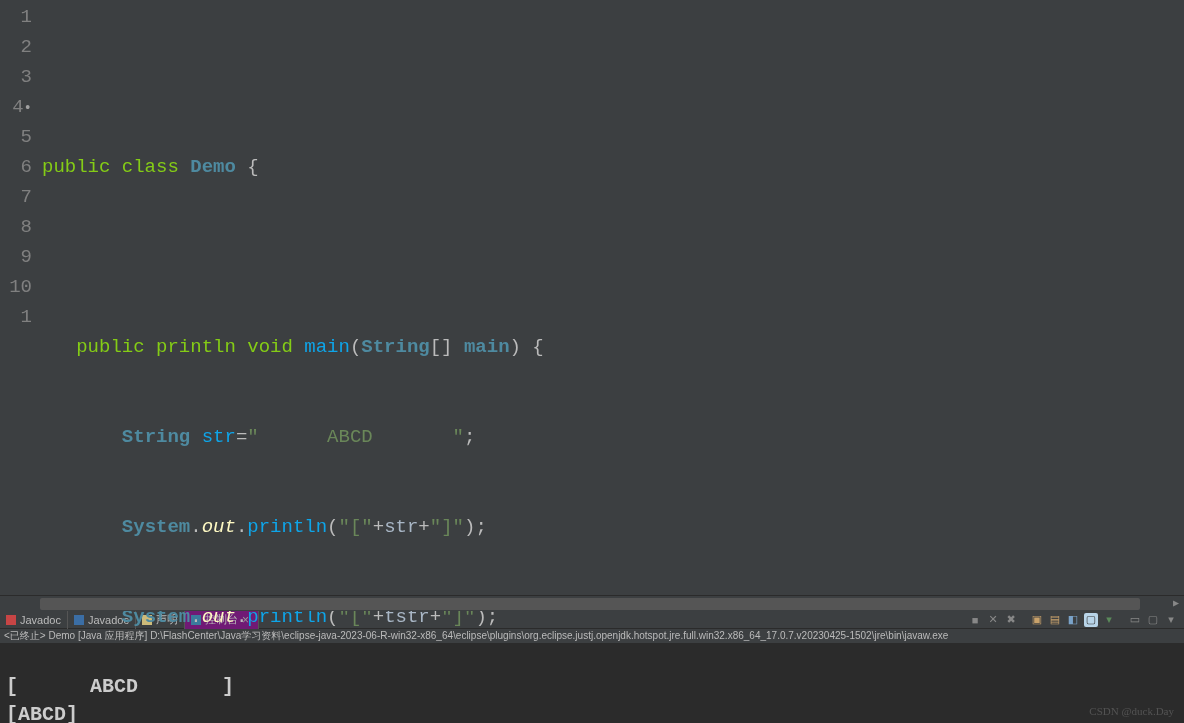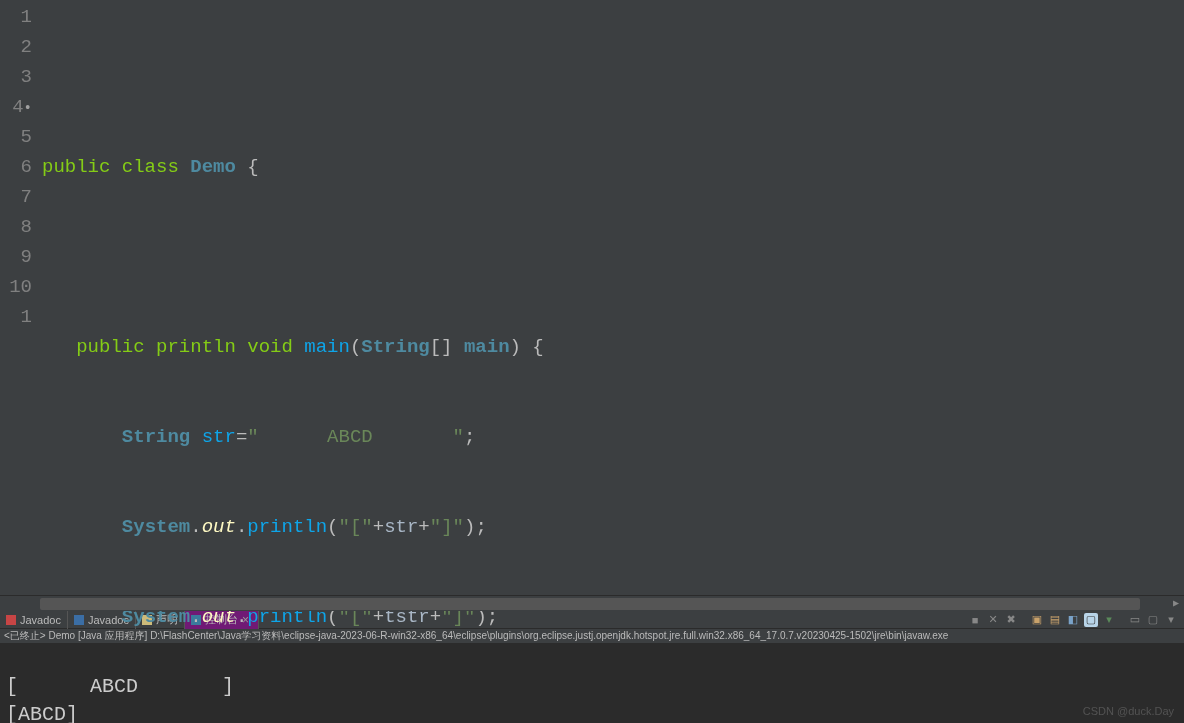--- a/index.html
+++ b/index.html
@@ -125,27 +125,28 @@
 }
 .console-out {
   background: #2b2b2b;
   color: #cccccc;
   font-family: Consolas, 'Courier New', monospace;
   font-size: 20px;
   line-height: 28px;
   padding: 2px 6px;
   height: 78px;
   white-space: pre;
+  font-weight: bold;
 }
 .watermark {
   position: absolute;
   right: 10px;
   bottom: 6px;
   color: rgba(200,200,200,0.25);
-  font-family: Liberation Sans, sans-serif;
+  font-family: Liberation Serif, serif;
   font-size: 11px;
   pointer-events: none;
 }
 .marker {
   color: #a0a0a0;
   font-size: 14px;
 }
 .ic-red { background: #c74545; }
 .ic-blue { background: #3b6ea5; }
 .ic-page { background: #cdbb7a; }

